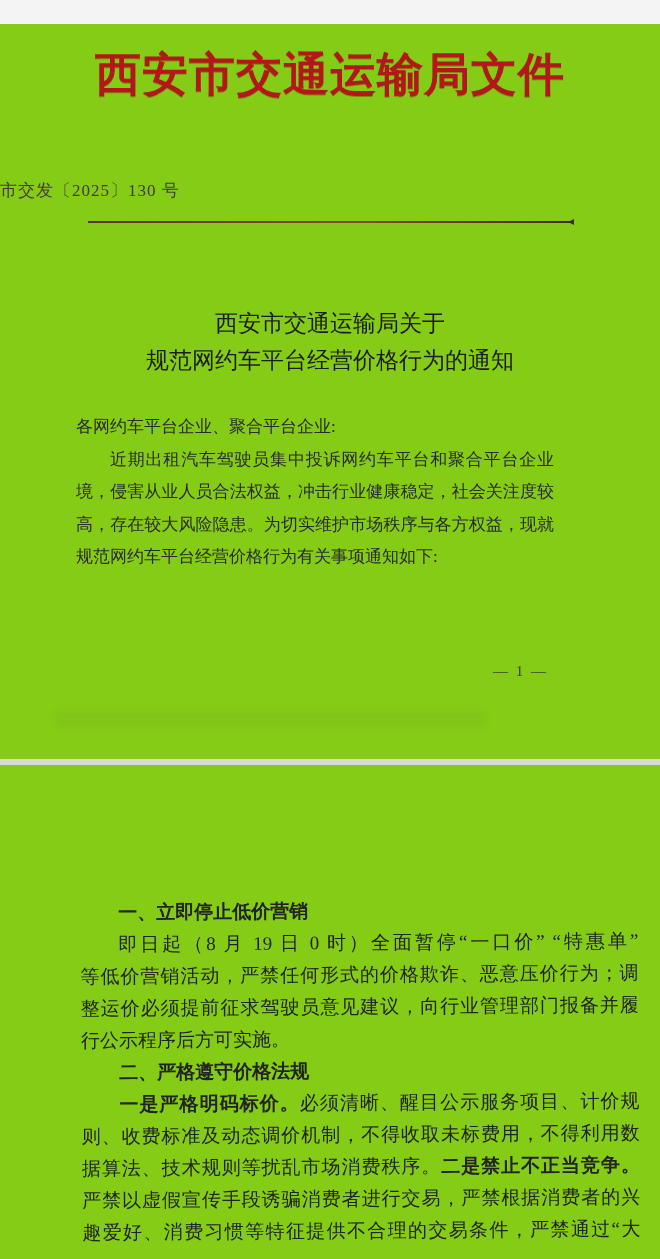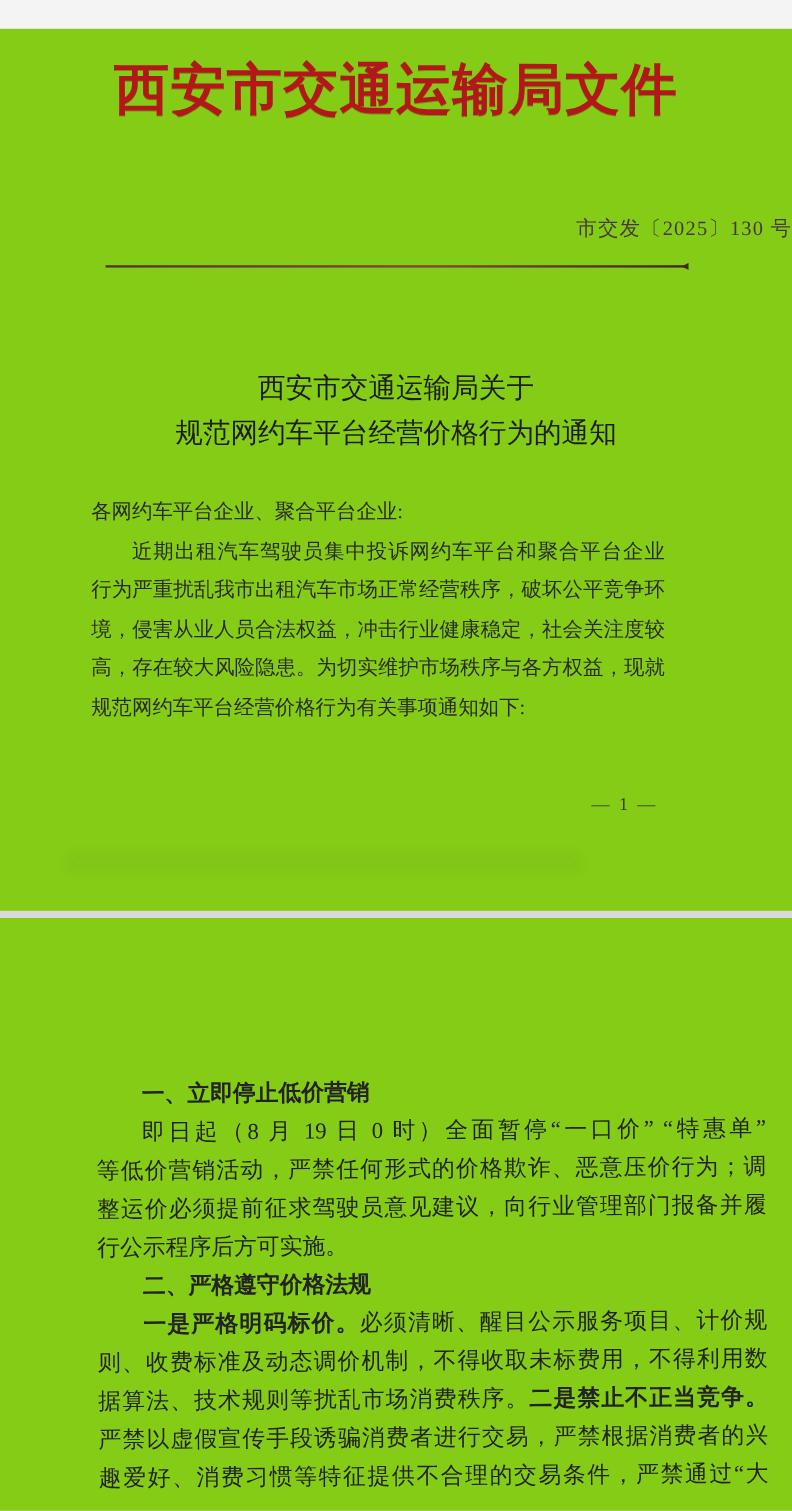--- a/index.html
+++ b/index.html
@@ -17,21 +17,21 @@
     position:absolute; top:20px; left:0; right:0;
     text-align:center;
     font-size:46px; font-weight:bold;
     color:#b2181a;
     letter-spacing:1px;
     text-shadow:0 1px 0 rgba(120,10,10,0.35);
     white-space:nowrap;
   }
   .doc-number {
     position:absolute; top:155px; left:0; right:0;
-    text-align:right;
+    text-align:left;
     font-size:17px; color:#45393b; letter-spacing:1px;
   }
   .red-rule {
     position:absolute; top:197px; left:88px; width:484px; height:2px;
     background:linear-gradient(90deg,#53362f,#7b4a3e 55%,#402a23);
   }
   .red-rule::after {
     content:""; position:absolute; right:-2px; top:-2px;
     width:6px; height:6px; background:#402a23;
     clip-path:polygon(0 50%,100% 0,100% 100%);
@@ -87,21 +87,20 @@
   <div class="red-rule"></div>
 
   <div class="doc-title">
     <div>西安市交通运输局关于</div>
     <div>规范网约车平台经营价格行为的通知</div>
   </div>
 
   <div class="body1">
       <div class="line"><span>各网约车平台企业、聚合平台企业:</span></div>
       <div class="line indent stretch"><span>近期出租汽车驾驶员集中投诉网约车平台和聚合平台企业</span></div>
-      <div class="line stretch"><span>行为严重扰乱我市出租汽车市场正常经营秩序，破坏公平竞争环</span></div>
       <div class="line stretch"><span>境，侵害从业人员合法权益，冲击行业健康稳定，社会关注度较</span></div>
       <div class="line stretch"><span>高，存在较大风险隐患。为切实维护市场秩序与各方权益，现就</span></div>
       <div class="line"><span>规范网约车平台经营价格行为有关事项通知如下:</span></div>
     </div>
 
   <div class="page-number">— 1 —</div>
 
   <div class="scan-smudge"></div>
 
   <div class="page-divider"></div>

